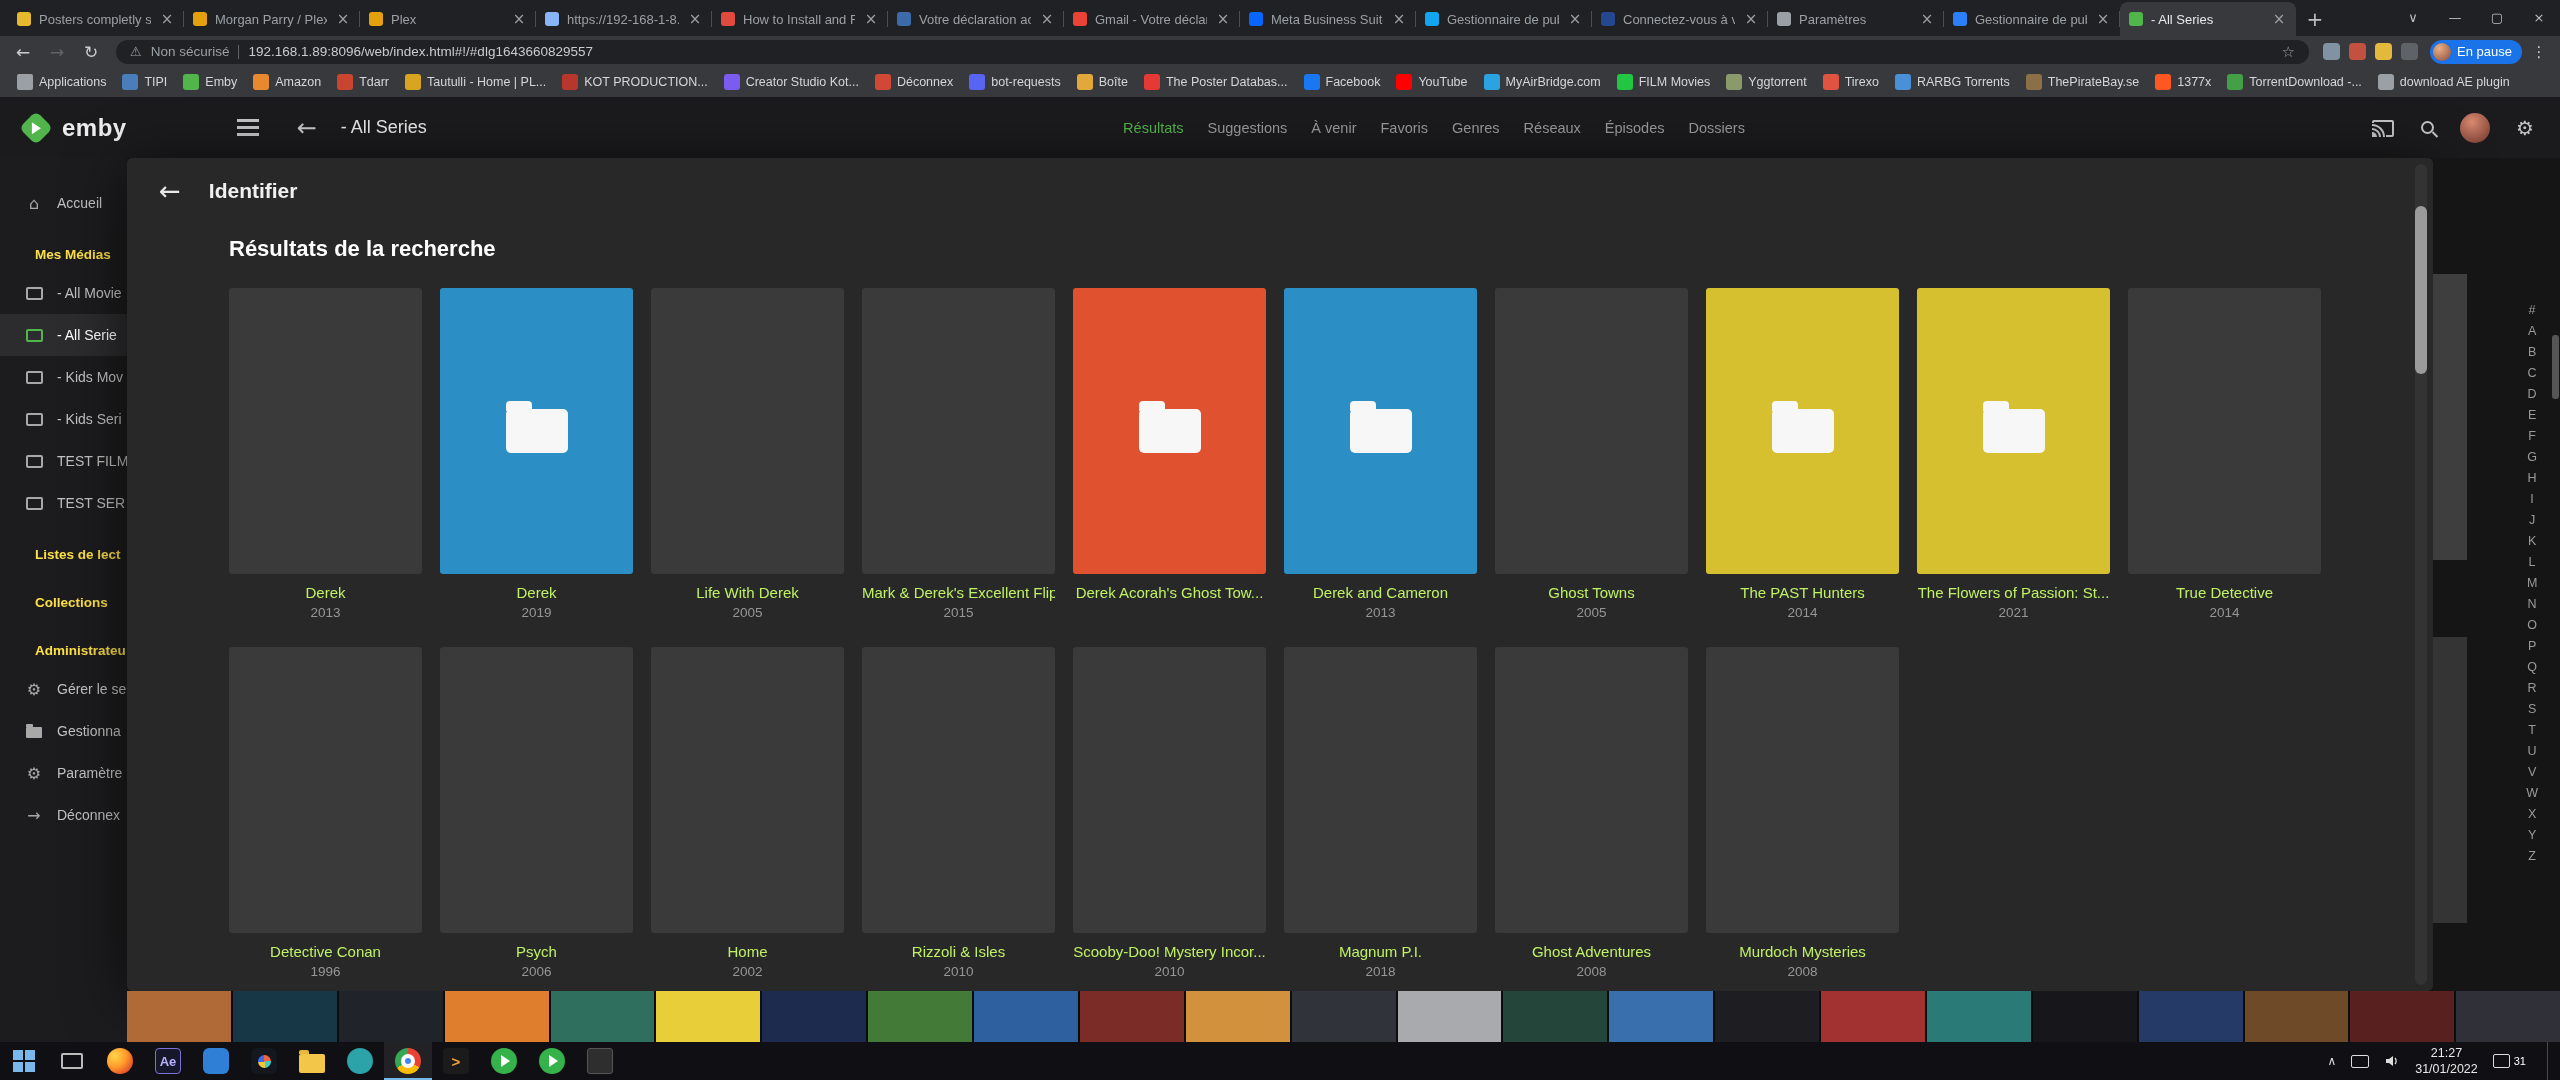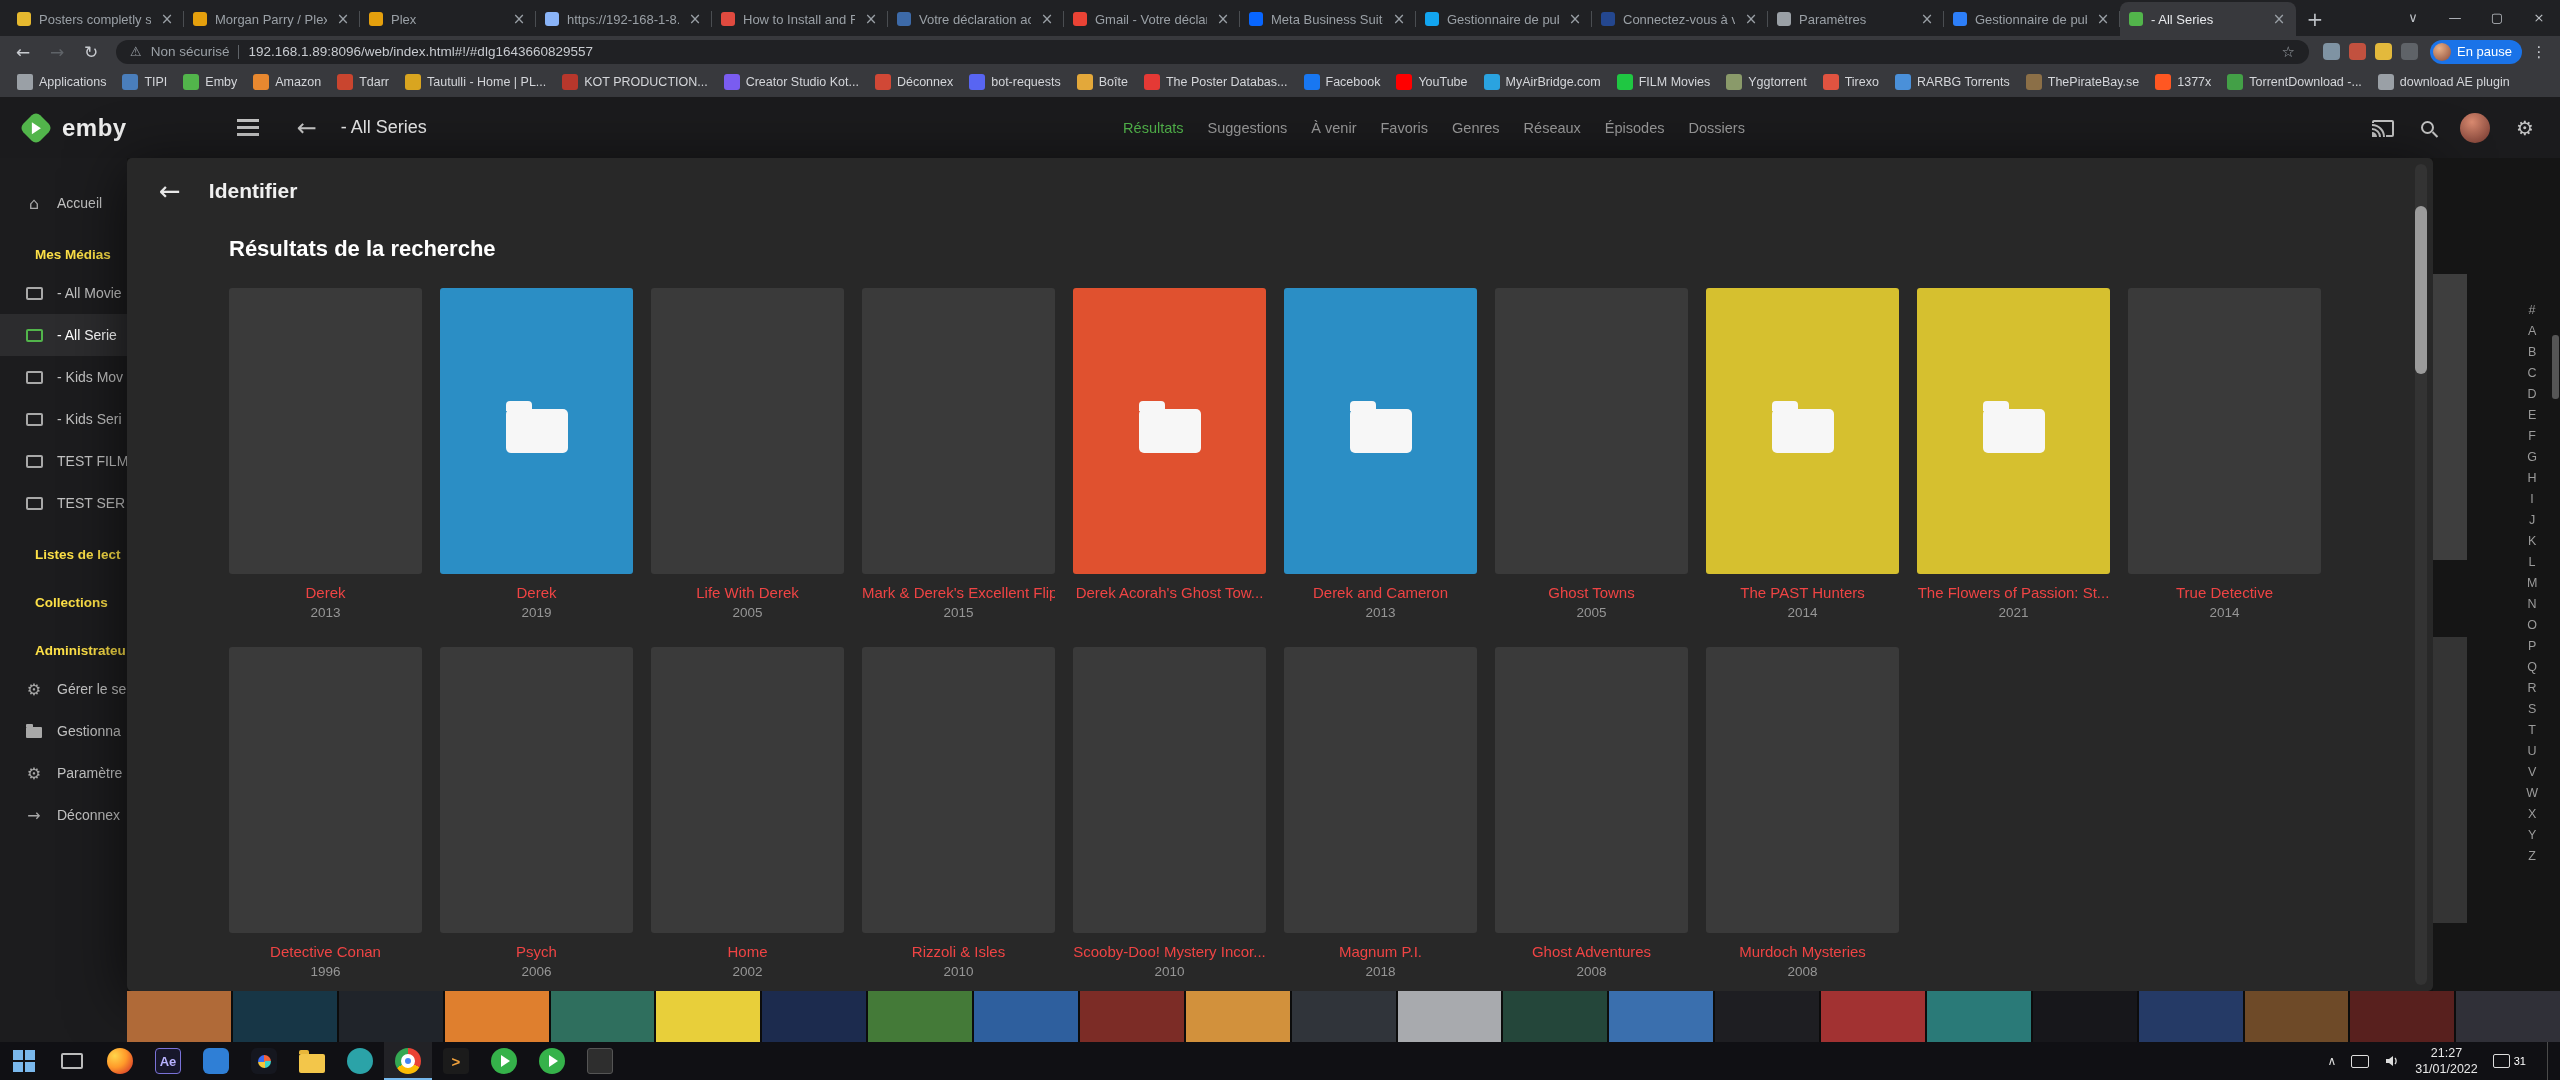--- a/index.html
+++ b/index.html
@@ -79,21 +79,21 @@
   
   .dialog{position:absolute;left:127px;top:158px;width:2306px;height:833px;background:#282828;border-radius:5px;box-shadow:0 10px 60px rgba(0,0,0,.65);overflow:hidden;}
   .dlg-head{display:flex;align-items:center;gap:28px;padding:18px 0 0 32px;}
   .dlg-back{font-size:26px;color:#e8e8e8;}
   .dlg-title{font-size:21px;font-weight:600;color:#f0f0f0;}
   .dlg-section-title{margin:30px 0 0 102px;font-size:22px;font-weight:700;color:#fff;}
   .results{margin:26px 0 0 102px;display:grid;grid-template-columns:repeat(10,193px);column-gap:18px;row-gap:26px;}
   .card{width:193px;height:286px;border-radius:3px;display:flex;align-items:center;justify-content:center;background:#3a3a3a;}
   .folder-glyph{width:62px;height:44px;background:#f7f7f7;border-radius:5px;position:relative;}
   .folder-glyph::before{content:"";position:absolute;top:-8px;left:0;width:26px;height:10px;background:#f7f7f7;border-radius:4px 4px 0 0;}
-  .cell-title{margin-top:10px;text-align:center;font-size:15px;color:#ef4444;white-space:nowrap;overflow:hidden;}
+  .cell-title{margin-top:10px;text-align:center;font-size:15px;color:#bef264;white-space:nowrap;overflow:hidden;}
   .cell-year{margin-top:4px;text-align:center;font-size:13.5px;color:#969696;height:16px;}
   .dlg-scroll{position:absolute;top:6px;bottom:6px;right:6px;width:12px;background:#333;border-radius:6px;}
   .dlg-thumb{position:absolute;top:48px;right:6px;width:12px;height:168px;background:#9b9b9b;border-radius:6px;}
 
   
   .right-strip{position:absolute;left:2433px;right:0;top:158px;height:884px;background:#151515;overflow:hidden;}
   .bg-frag1{position:absolute;left:0;top:116px;width:34px;height:286px;background:#3e3e3e;}
   .bg-frag2{position:absolute;left:0;top:479px;width:34px;height:286px;background:#343434;}
   .alpha{position:absolute;top:142px;right:22px;display:flex;flex-direction:column;align-items:center;color:#9b9b9b;font-size:12.5px;line-height:21px;}
   .page-scroll{position:absolute;right:1px;top:177px;width:7px;height:64px;background:#555;border-radius:3px;}

